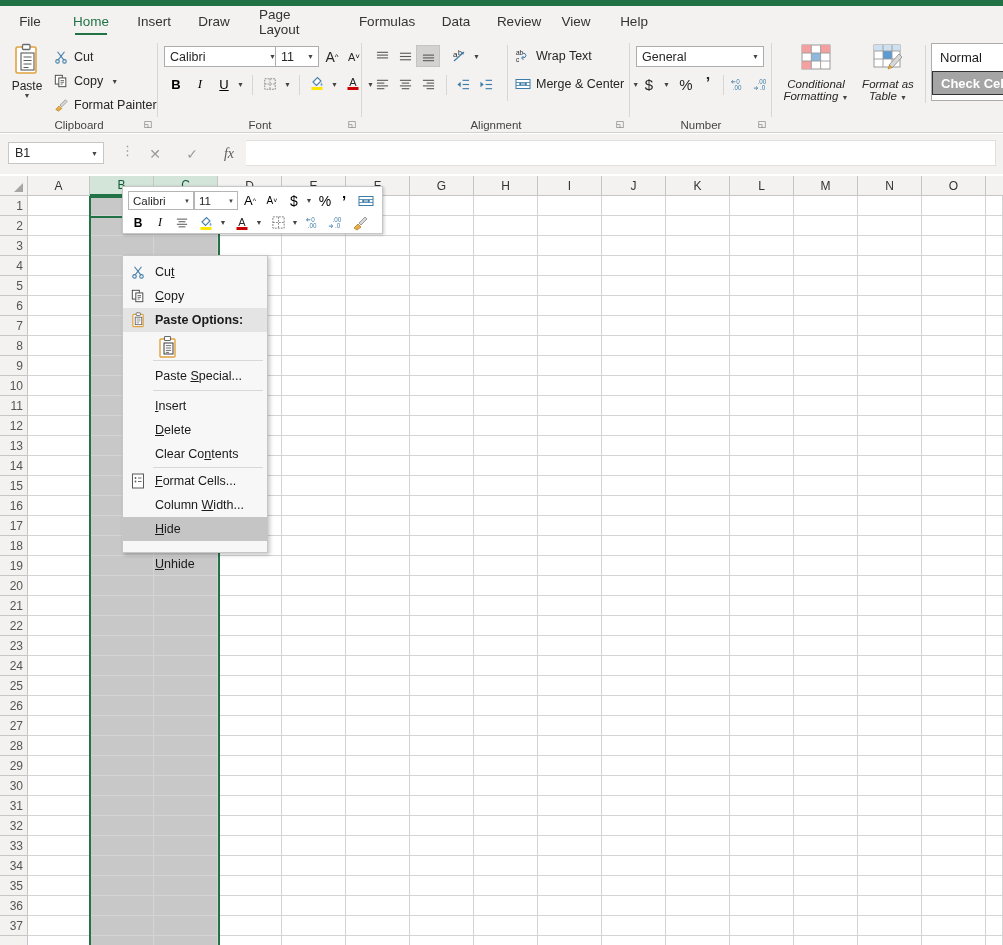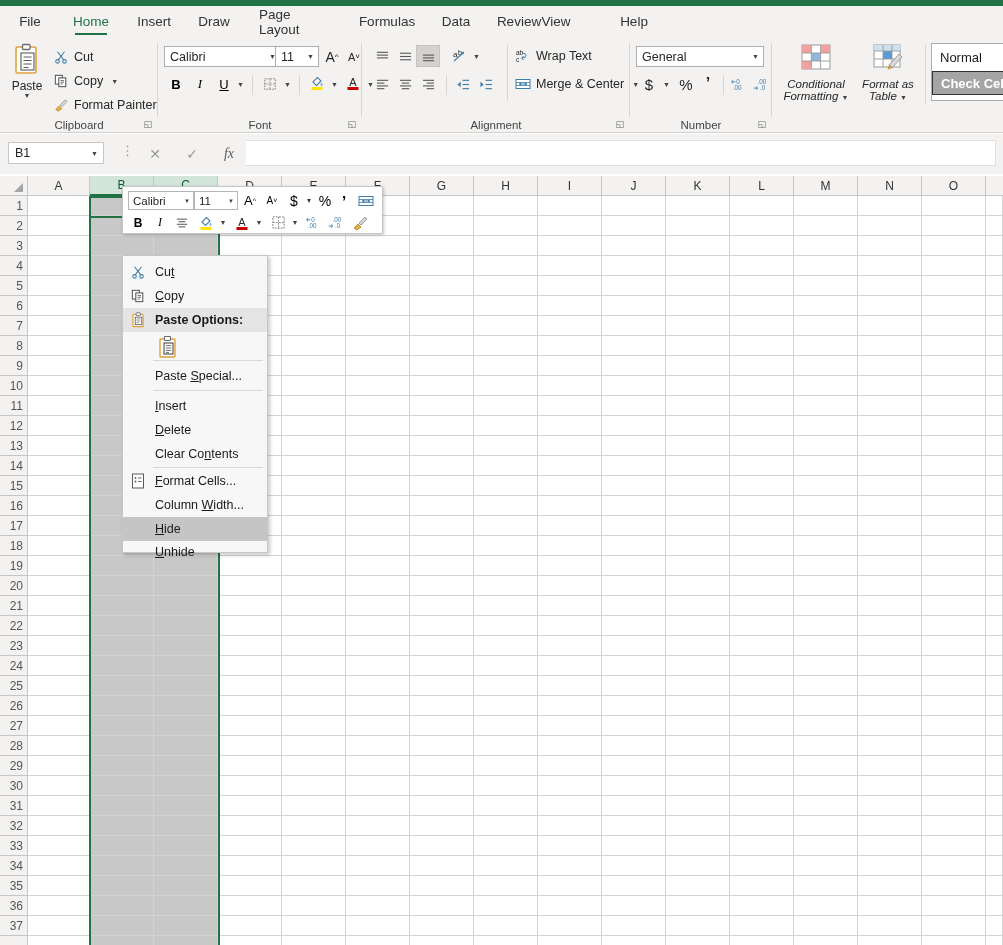--- a/index.html
+++ b/index.html
@@ -218,21 +218,21 @@
     </div>
     <div class="tab" style="left:352px;width:70px;">
       <span>Formulas</span>
     </div>
     <div class="tab" style="left:436px;width:40px;">
       <span>Data</span>
     </div>
     <div class="tab" style="left:490px;width:58px;">
       <span>Review</span>
     </div>
-    <div class="tab" style="left:536px;width:40px;">
+    <div class="tab" style="left:556px;width:40px;">
       <span>View</span>
     </div>
     <div class="tab" style="left:614px;width:40px;">
       <span>Help</span>
     </div>
 
   </div>
 
   <div class="ribbon">
 
@@ -1531,18 +1531,18 @@
     </div>
 
     <div class="ctx-item" style="top:237px;">
       <span class="txt">Column <u>W</u>idth...</span>
     </div>
 
     <div class="ctx-item hl" style="top:261px;">
       <span class="txt"><u>H</u>ide</span>
     </div>
 
-    <div class="ctx-item" style="top:284px;">
+    <div class="ctx-item" style="top:296px;">
       <span class="txt"><u>U</u>nhide</span>
     </div>
   </div>
 
 </div>
 
 </body></html>

